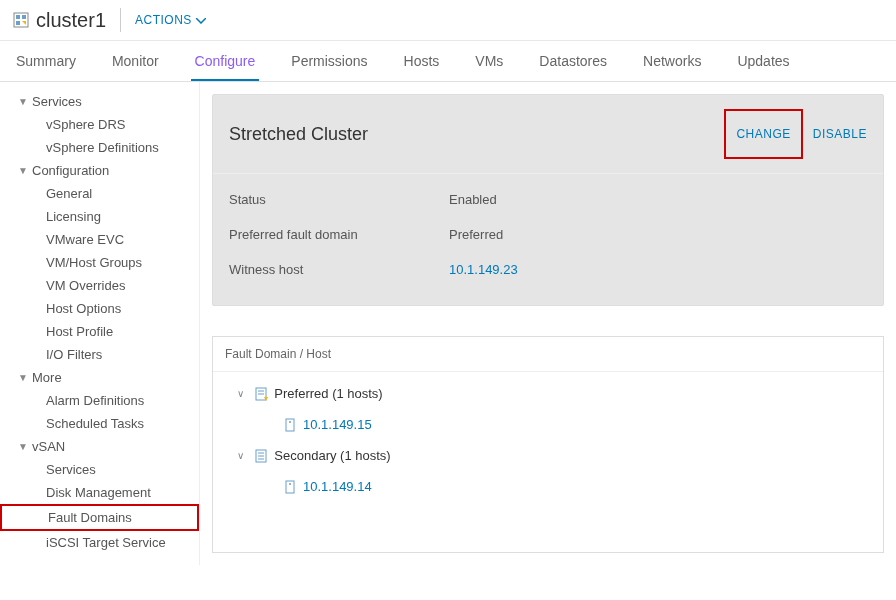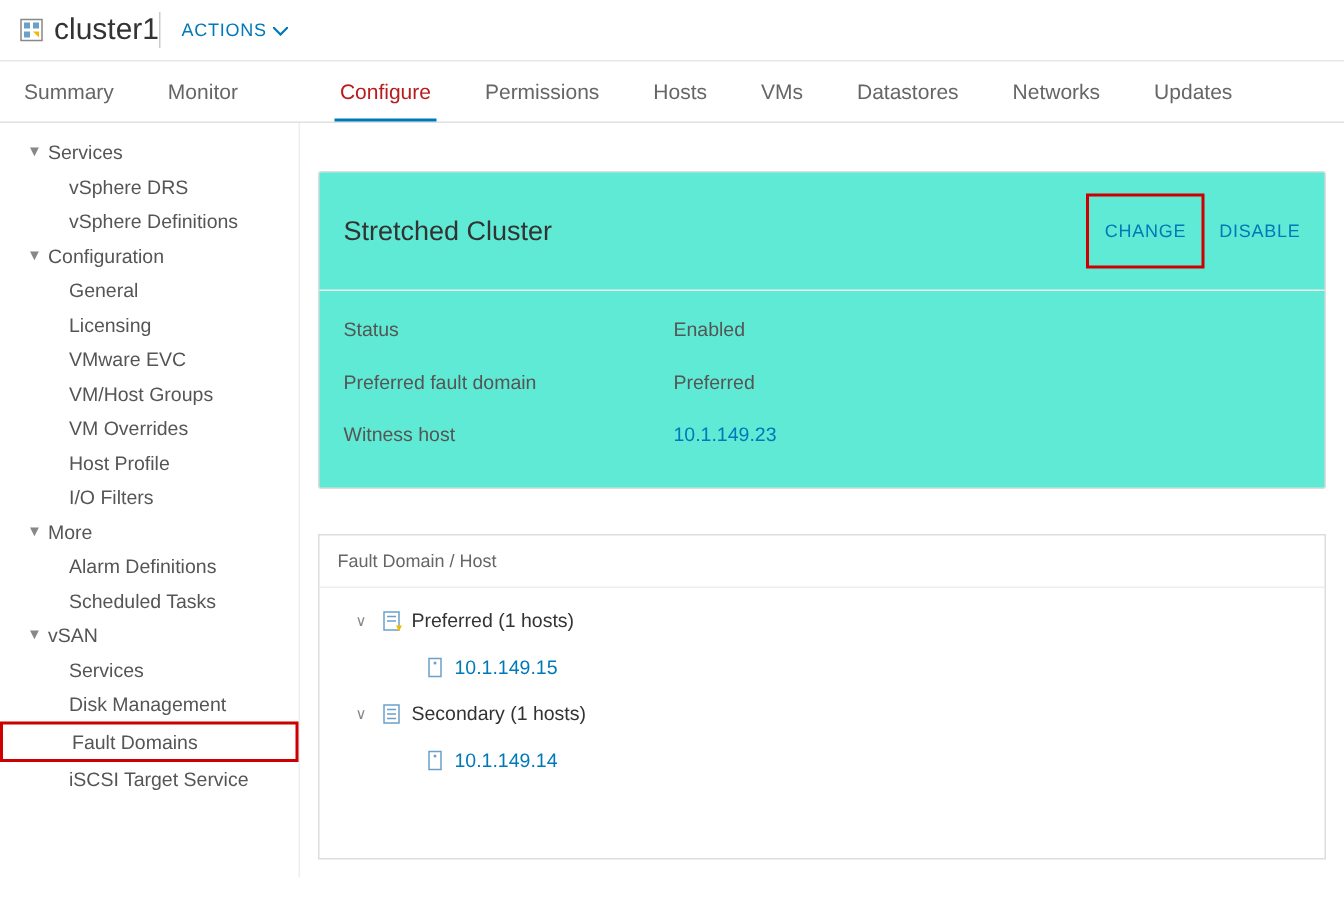--- a/index.html
+++ b/index.html
@@ -1,40 +1,40 @@
 <!DOCTYPE html>
 <html><head>
   <meta charset="utf-8">
   <style>
     * { box-sizing: border-box; margin: 0; padding: 0; }
     body { font-family: -apple-system, BlinkMacSystemFont, "Segoe UI", Arial, sans-serif; font-size: 13px; color: #333; background: #fff; width: 896px; }
     
     .header { display: flex; align-items: center; padding: 8px 12px; border-bottom: 1px solid #e8e8e8; }
     .cluster-icon { width: 18px; height: 18px; margin-right: 6px; }
-    .cluster-title { font-size: 20px; font-weight: 400; color: #333; }
+    .cluster-title { font-size: 20px; font-weight: 400; color: #333; margin-right: 14px; }
     .divider { width: 1px; height: 24px; background: #ccc; margin-right: 14px; }
     .actions-link { color: #0079b8; font-size: 12px; letter-spacing: 0.5px; cursor: pointer; display: flex; align-items: flex-start; }
     .chevron-down { margin-left: 4px; }
     
     .tabs { display: flex; border-bottom: 1px solid #e0e0e0; padding: 0 12px; gap: 28px; }
     .tab { padding: 12px 4px 10px 4px; color: #666; cursor: pointer; font-size: 14px; border-bottom: 2px solid transparent; }
-    .tab.active { color: #b91c1c; border-bottom-color: #0079b8; margin-left: 32px; }
+    .tab.active { color: #8b5cf6; border-bottom-color: #0079b8; }
     
     .body { display: flex; }
     
     .sidebar { width: 200px; padding: 8px 0; border-right: 1px solid #eee; }
     .tree-group { }
     .tree-header { display: flex; align-items: center; padding: 4px 8px 4px 18px; color: #555; cursor: pointer; }
     .tree-header .toggle { width: 10px; margin-right: 4px; color: #888; font-size: 10px; }
     .tree-item { padding: 4px 8px 4px 46px; color: #555; cursor: pointer; }
     .tree-item.selected { border: 2px solid #c00; }
     
     .content { flex: 1; padding: 12px; }
     
-    .card { border: 1px solid #ddd; border-radius: 2px; background: #5eead4; margin-top: 20px; }
+    .card { border: 1px solid #ddd; border-radius: 2px; background: #e5e5e5; }
     .card-header { display: flex; align-items: center; padding: 14px 16px; border-bottom: 1px solid #eee; }
     .card-title { font-size: 18px; color: #333; flex: 1; }
     .card-actions { display: flex; gap: 10px; align-items: center; }
     .btn-change { color: #0079b8; font-size: 12px; letter-spacing: 0.5px; padding: 16px 10px; border: 2px solid #c00; cursor: pointer; }
     .btn-disable { color: #0079b8; font-size: 12px; letter-spacing: 0.5px; cursor: pointer; }
     
     .card-body { padding: 8px 16px 18px 16px; }
     .prop-row { display: flex; padding: 10px 0; }
     .prop-label { width: 220px; color: #555; }
     .prop-val { color: #555; }
@@ -103,20 +103,21 @@
     <div class="tree-group">
       <div class="tree-header">
         <span class="toggle">▼</span>
         <span>Configuration</span>
       </div>
       <div class="tree-item">General</div>
       <div class="tree-item">Licensing</div>
       <div class="tree-item">VMware EVC</div>
       <div class="tree-item">VM/Host Groups</div>
       <div class="tree-item">VM Overrides</div>
+      <div class="tree-item">Host Options</div>
       <div class="tree-item">Host Profile</div>
       <div class="tree-item">I/O Filters</div>
     </div>
 
     <div class="tree-group">
       <div class="tree-header">
         <span class="toggle">▼</span>
         <span>More</span>
       </div>
       <div class="tree-item">Alarm Definitions</div>

